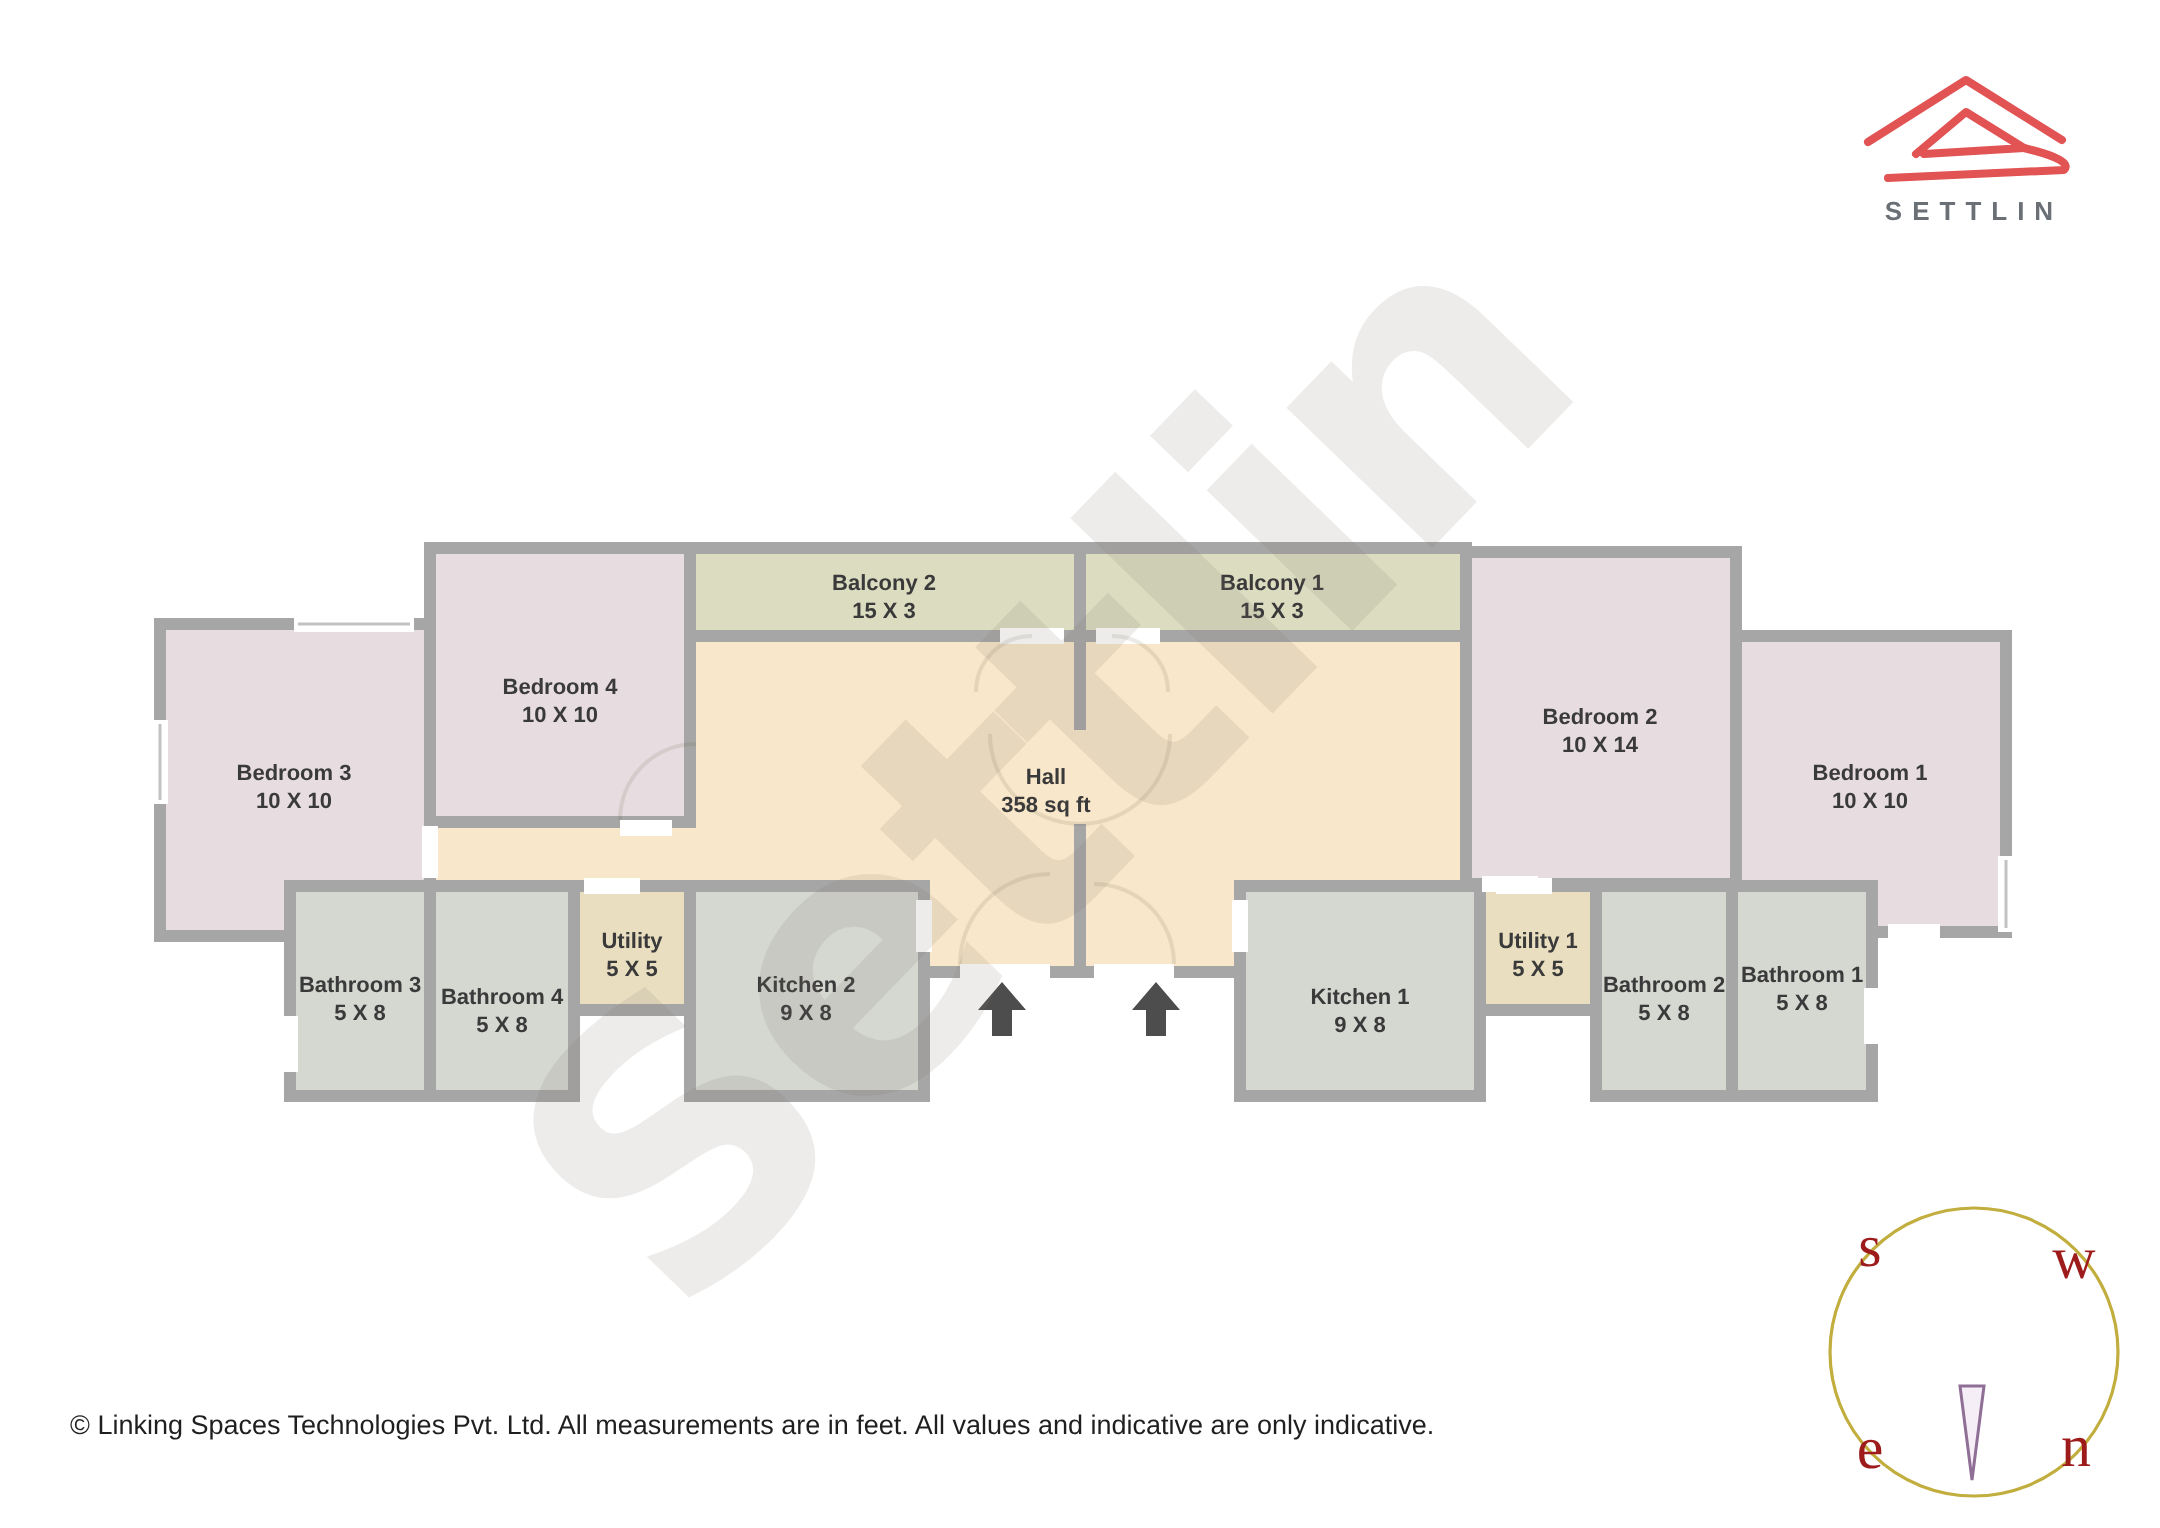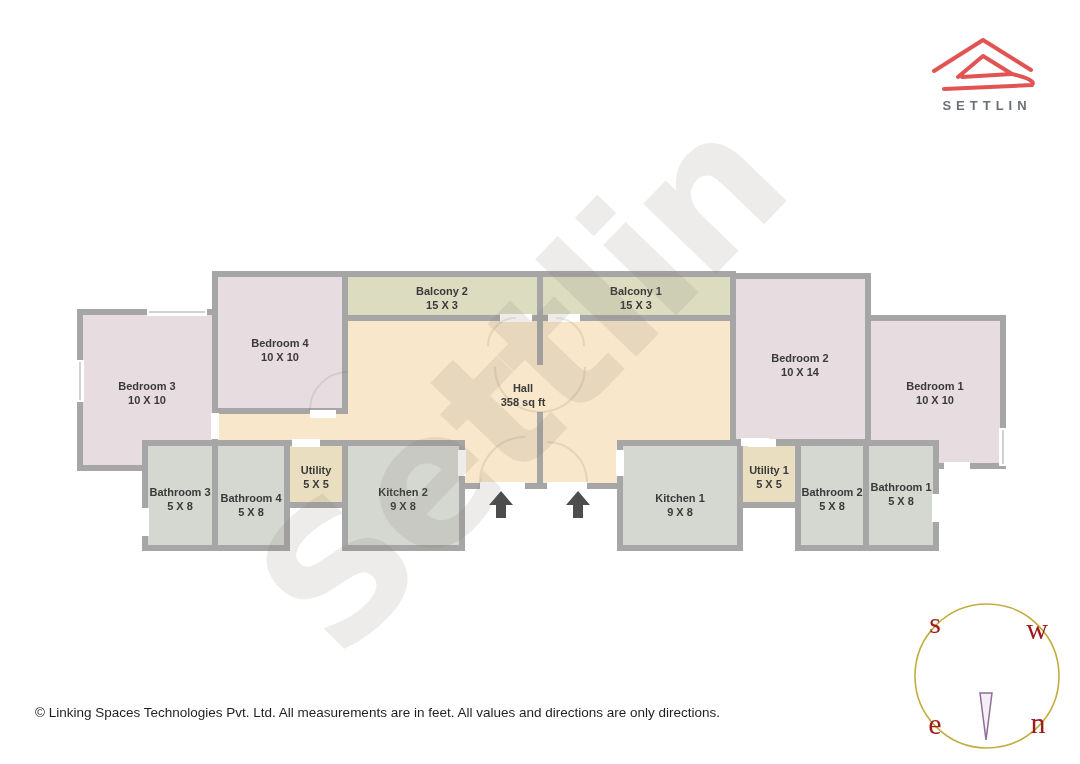--- a/index.html
+++ b/index.html
@@ -148,13 +148,13 @@
 
 <svg class="compass-svg" width="170" height="170" viewBox="0 0 170 170">
   <circle class="compass-circle" cx="82" cy="84" r="72"></circle>
   <polygon class="needle" points="75,101 87,101 81,148"></polygon>
   <text class="compass-letter" x="30" y="41">s</text>
   <text class="compass-letter" x="132" y="47">w</text>
   <text class="compass-letter" x="30" y="142">e</text>
   <text class="compass-letter" x="133" y="141">n</text>
 </svg>
 
-<div class="footer">© Linking Spaces Technologies Pvt. Ltd. All measurements are in feet. All values and directions are only directions.</div>
+<div class="footer">© Linking Spaces Technologies Pvt. Ltd. All measurements are in feet. All values and indicative are only indicative.</div>
 
 </body></html>

